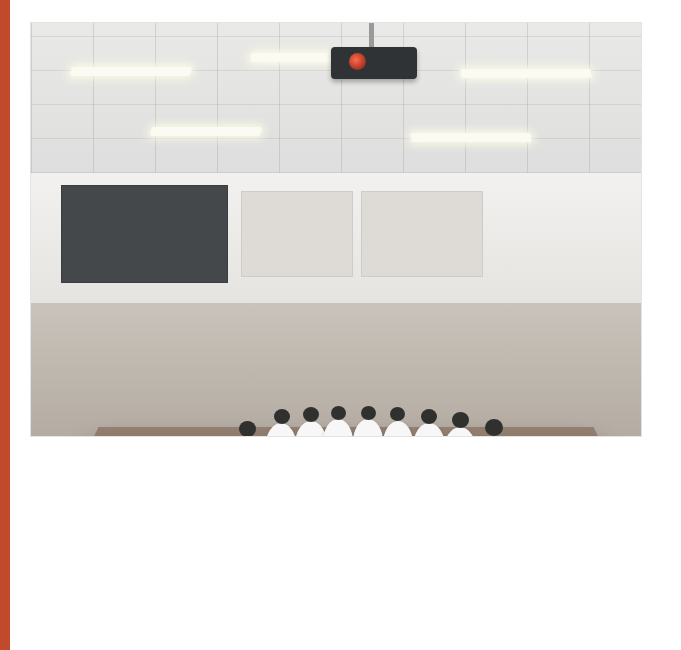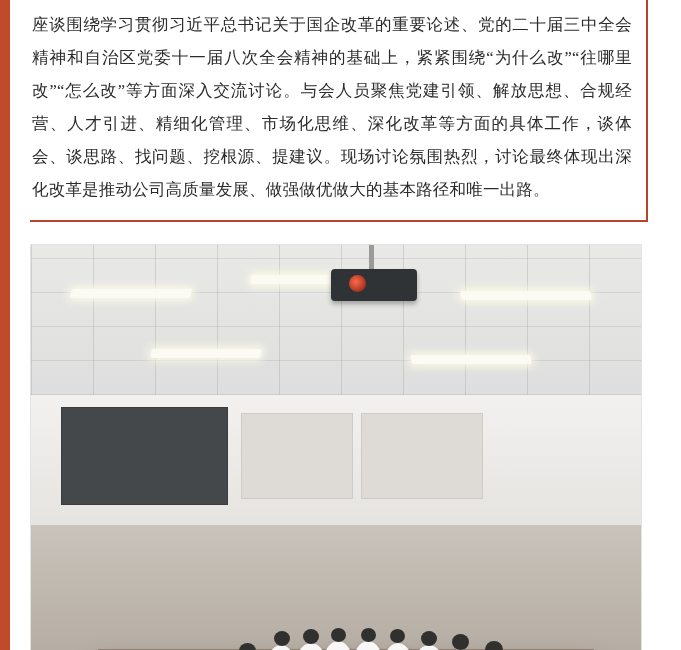--- a/index.html
+++ b/index.html
@@ -191,23 +191,20 @@
 </style>
 </head>
 <body>
 
 <div class="page">
 
   <div class="left-rail"></div>
 
   <div class="content">
 
-    <div class="text-block">
-      <p class="paragraph">座谈围绕学习贯彻习近平总书记关于国企改革的重要论述、党的二十届三中全会精神和自治区党委十一届八次全会精神的基础上，紧紧围绕“为什么改”“往哪里改”“怎么改”等方面深入交流讨论。与会人员聚焦党建引领、解放思想、合规经营、人才引进、精细化管理、市场化思维、深化改革等方面的具体工作，谈体会、谈思路、找问题、挖根源、提建议。现场讨论氛围热烈，讨论最终体现出深化改革是推动公司高质量发展、做强做优做大的基本路径和唯一出路。</p>
-    </div>
 
     <div class="photo-wrap">
       <div class="photo">
 
         <div class="ceiling">
           <div class="ceiling-grid"></div>
         </div>
         <div class="ceiling-light cl1"></div>
         <div class="ceiling-light cl2"></div>
         <div class="ceiling-light cl3"></div>

